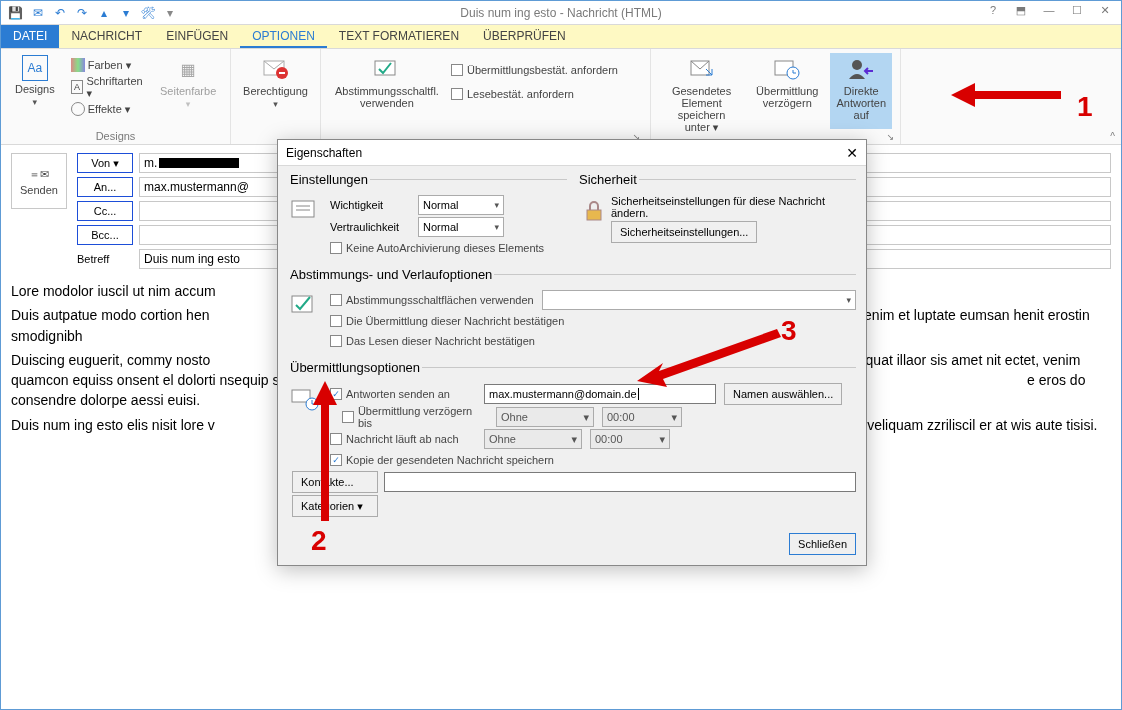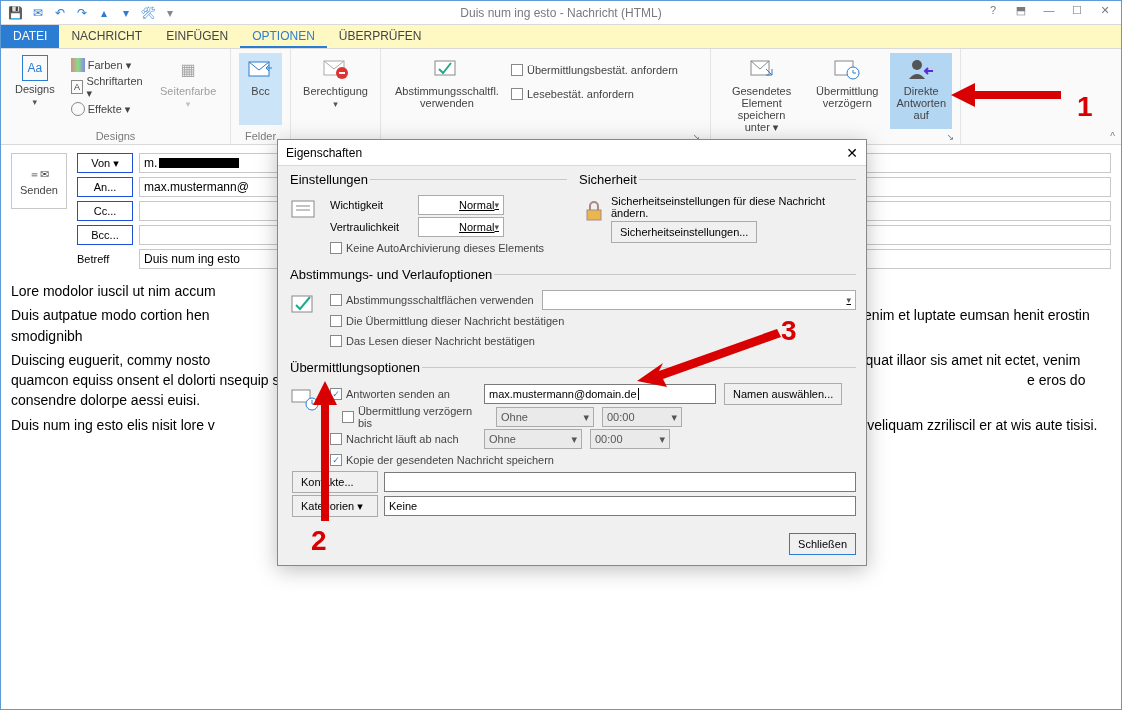--- a/index.html
+++ b/index.html
@@ -40,21 +40,21 @@
 
   
   .dialog { position: absolute; left: 276px; top: 138px; width: 590px; border: 1px solid #888; background: #f0f0f0; box-shadow: 0 4px 20px rgba(0,0,0,.25); }
   .dlgTitle { height: 26px; background: #fff; display: flex; align-items: center; padding: 0 8px; justify-content: space-between; font-size: 12px; border-bottom: 1px solid #d9d9d9; }
   .dlgBody { padding: 6px 10px 10px 10px; font-size: 11px; color: #000; }
   fieldset { border: 1px solid #c8c8c8; border-left: none; border-right: none; border-bottom: none; margin-bottom: 6px; padding: 6px 0 2px 0; position: relative; }
   fieldset legend { font-size: 13px; padding: 0 2px; color: #000; margin-top: 48px; }
   .fsRow { display: flex; align-items: center; gap: 8px; margin: 2px 0; padding-left: 42px; }
   .fsIcon { position: absolute; left: 0; top: 10px; width: 34px; height: 28px; display: flex; align-items: center; justify-content: center; color: #2b7cd3; }
   .lblw { width: 130px; font-size: 11px; }
-  .sel { width: 86px; height: 20px; border: 1px solid #ababab; background: #fff; font-size: 11px; display: flex; align-items: center; justify-content: flex-end; padding: 0 4px; text-decoration: underline; }
+  .sel { width: 86px; height: 20px; border: 1px solid #ababab; background: #fff; font-size: 11px; display: flex; align-items: center; justify-content: space-between; padding: 0 4px; }
   .sel .arr { font-size: 9px; color: #555; }
   .txt { height: 20px; border: 1px solid #7a7a7a; background: #fff; font-size: 11px; padding: 0 4px; display: flex; align-items: center; }
   .btn { height: 22px; border: 1px solid #ababab; background: #f0f0f0; font-size: 11px; padding: 0 8px; display: inline-flex; align-items: center; }
   .btn.primary { border: 1px solid #2b7cd3; }
   .dlgFoot { display: flex; justify-content: flex-end; padding-top: 6px; }
   .twoCol { display: flex; gap: 10px; }
   .twoCol > fieldset { flex: 1; }
   .dimcombo { background: #eaeaea; border: 1px solid #ababab; height: 20px; display: flex; align-items: center; justify-content: space-between; padding: 0 4px; font-size: 11px; color: #555; width: 98px; }
 
   
@@ -90,20 +90,21 @@
       <span>☐</span>
       <span>✕</span>
     </div>
   </div>
 
   <div class="tabs">
     <div class="tab datei">DATEI</div>
     <div class="tab">NACHRICHT</div>
     <div class="tab">EINFÜGEN</div>
     <div class="tab active">OPTIONEN</div>
+    <div class="tab">TEXT FORMATIEREN</div>
     <div class="tab">ÜBERPRÜFEN</div>
   </div>
 
   <div class="ribbon" style="position:relative;">
     <div class="group" style="width:230px;">
       <div class="grow">
         <div class="btncol">
           <span class="ic" style="border:1px solid #2b7cd3;width:26px;height:26px;font-size:12px;color:#2b7cd3;">Aa</span>
           <span class="lbl">Designs</span>
           <span style="font-size:9px;color:#555;">▾</span>
@@ -124,33 +125,20 @@
         </div>
         <div class="btncol" style="opacity:.5;">
           <span class="ic">▦</span>
           <span class="lbl">Seitenfarbe</span>
           <span style="font-size:9px;color:#888;">▾</span>
         </div>
       </div>
       <div class="label">Designs</div>
     </div>
 
-    <div class="group" style="width:60px;">
-      <div class="btncol highlighted" style="height:72px;">
-        <span class="ic">
-          <svg width="26" height="22">
-              <rect x="1" y="4" width="20" height="14" fill="#fff" stroke="#2b7cd3"></rect>
-              <path d="M1 4 L11 12 L21 4" stroke="#2b7cd3" fill="none"></path>
-              <path d="M18 10 L24 10 M21 7 L18 10 L21 13" stroke="#2b7cd3" fill="none"></path>
-            </svg>
-        </span>
-        <span class="lbl">Bcc</span>
-      </div>
-      <div class="label">Felder</div>
-    </div>
 
     <div class="group" style="width:90px;">
       <div class="btncol">
         <span class="ic">
           <svg width="28" height="24">
               <rect x="2" y="4" width="20" height="14" fill="#fff" stroke="#aaa"></rect>
               <path d="M2 4 L12 12 L22 4" stroke="#aaa" fill="none"></path>
               <circle cx="20" cy="16" r="6" fill="#d33" stroke="none"></circle>
               <rect x="17" y="15" width="6" height="2" fill="#fff"></rect>
             </svg>
@@ -424,23 +412,20 @@
               <span class="box">✓</span>
               <span>Kopie der gesendeten Nachricht speichern</span>
             </label>
           </div>
         <div class="fsRow" style="padding-left:4px;gap:6px;">
           <button class="btn" style="width:86px;">Kontakte...</button>
           <div class="txt" style="flex:1;"></div>
         </div>
         <div class="fsRow" style="padding-left:4px;gap:6px;">
           <button class="btn" style="width:86px;">Kategorien   ▾</button>
-          <div class="txt" style="flex:1;">
-              <span>Keine</span>
-            </div>
         </div>
       </fieldset>
 
       <div class="dlgFoot">
         <button class="btn primary">Schließen</button>
       </div>
     </div>
   </div>
 
   <svg class="arrow" style="left:950px;top:80px;" width="120" height="40">

